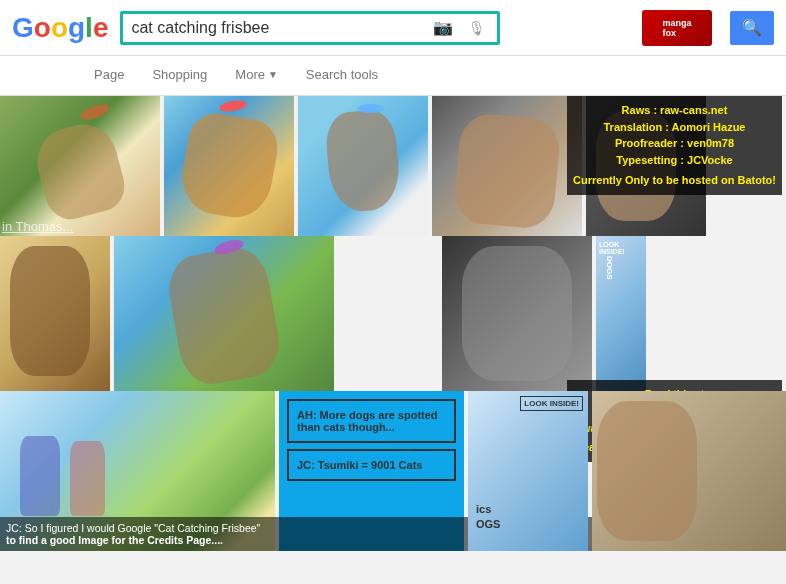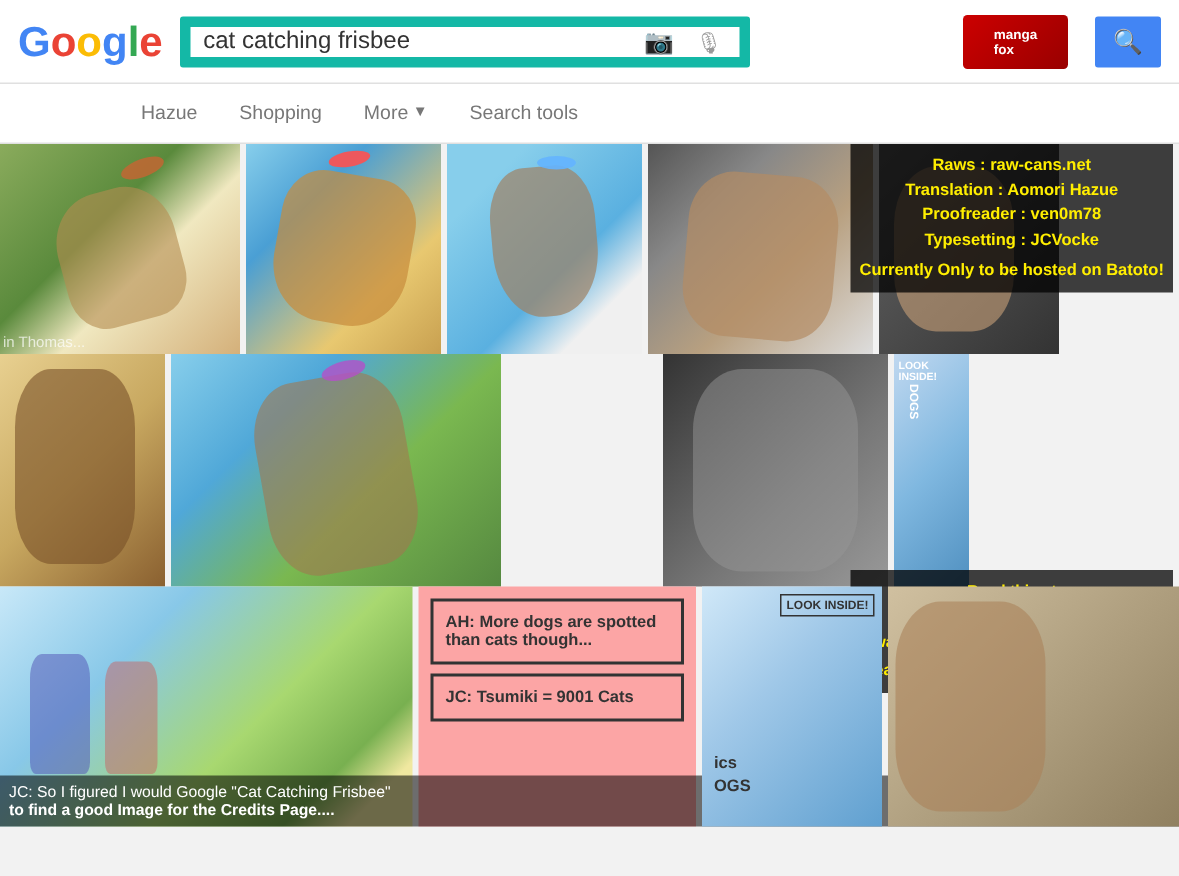--- a/index.html
+++ b/index.html
@@ -23,21 +23,21 @@
     .logo-g { color: #4285f4; }
     .logo-o1 { color: #ea4335; }
     .logo-o2 { color: #fbbc05; }
     .logo-g2 { color: #4285f4; }
     .logo-l { color: #34a853; }
     .logo-e { color: #ea4335; }
 
     .search-bar {
       display: flex;
       align-items: center;
-      border: 7px solid #14b8a6;
+      border: 3px solid #14b8a6;
       border-radius: 2px;
       height: 34px;
       width: 380px;
       padding: 0 8px;
     }
     .search-input {
       border: none;
       outline: none;
       font-size: 16px;
       flex: 1;
@@ -167,21 +167,21 @@
     }
 
     .anime-img {
       width: 275px;
       height: 160px;
       background: linear-gradient(135deg, #c8e8f8 0%, #88c8e8 30%, #a8d870 60%, #78b050 80%, #f0e8a0 90%);
       flex-shrink: 0;
     }
 
     .manga-text-panel {
-      background: #fca5a5;
+      background: #0ea5e9;
       width: 185px;
       height: 160px;
       padding: 8px;
       font-family: Arial, sans-serif;
       font-size: 12px;
       color: #333;
       flex-shrink: 0;
     }
 
     .book-cover {
@@ -269,32 +269,32 @@
   </div>
   <div class="header-right">
     <div class="manga-icon">manga<br>fox</div>
     <button class="search-btn">
       <span class="search-btn-icon">🔍</span>
     </button>
   </div>
 </div>
 
 <div class="nav-bar">
-  <a class="nav-item">Hazue</a>
+  <a class="nav-item">Page</a>
   <a class="nav-item">Shopping</a>
   <a class="nav-item">More <span class="dropdown-arrow">▼</span></a>
   <a class="nav-item">Search tools</a>
 </div>
 
 <div class="main-content">
 
   <div class="row1-container">
 
     <div class="img-cell cat1">
-      <div style="position:absolute;bottom:2px;left:2px;font-size:10px;color:rgba(255,255,255,0.7);">in Thomas...</div>
+      <div style="position:absolute;bottom:2px;left:2px;font-size:13px;color:rgba(255,255,255,0.7);text-decoration:underline;">in Thomas...</div>
 
       <div style="position:absolute;top:30px;left:40px;width:80px;height:90px;background:rgba(180,140,80,0.6);border-radius:40% 40% 30% 30%;transform:rotate(-15deg);"></div>
       <div style="position:absolute;top:10px;left:80px;width:30px;height:12px;background:rgba(200,100,50,0.8);border-radius:50%;transform:rotate(-20deg);"></div>
     </div>
 
     <div class="img-cell cat2">
       <div style="position:absolute;top:20px;left:20px;width:90px;height:100px;background:rgba(200,140,60,0.7);border-radius:30% 30% 40% 40%;transform:rotate(10deg);"></div>
       <div style="position:absolute;top:5px;left:55px;width:28px;height:10px;background:rgba(255,80,80,0.9);border-radius:50%;transform:rotate(-10deg);"></div>
     </div>
 

